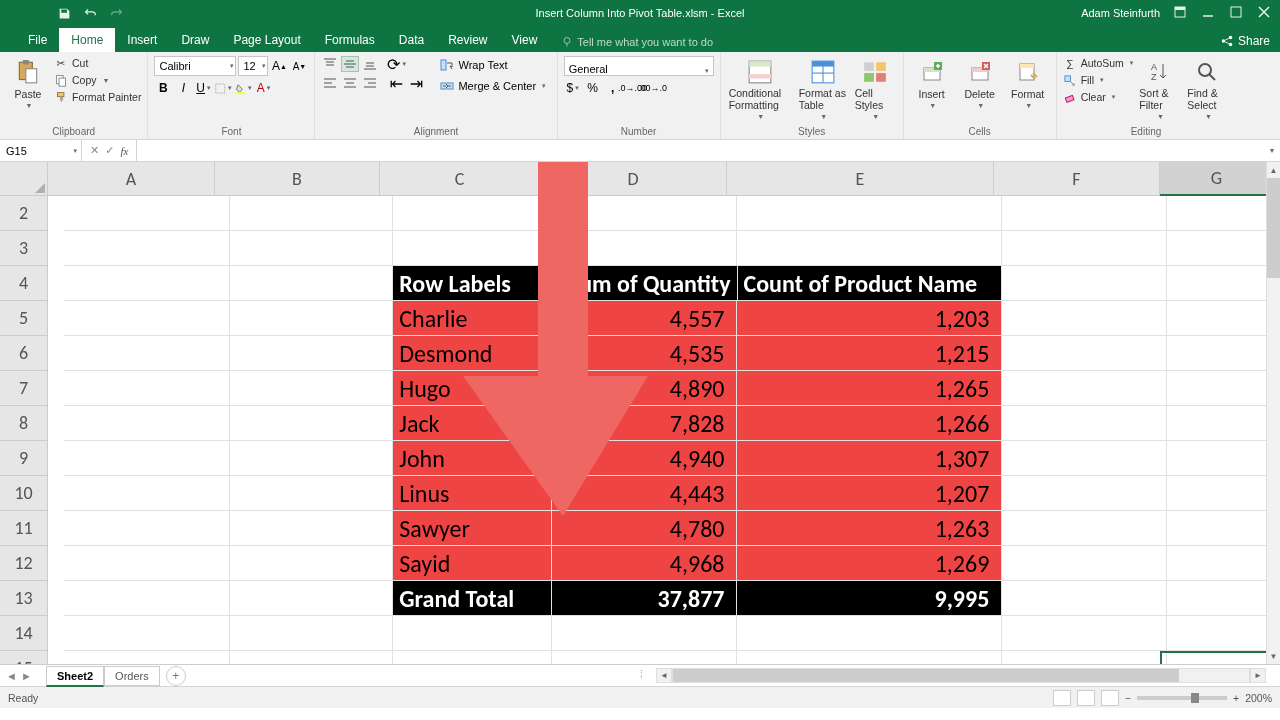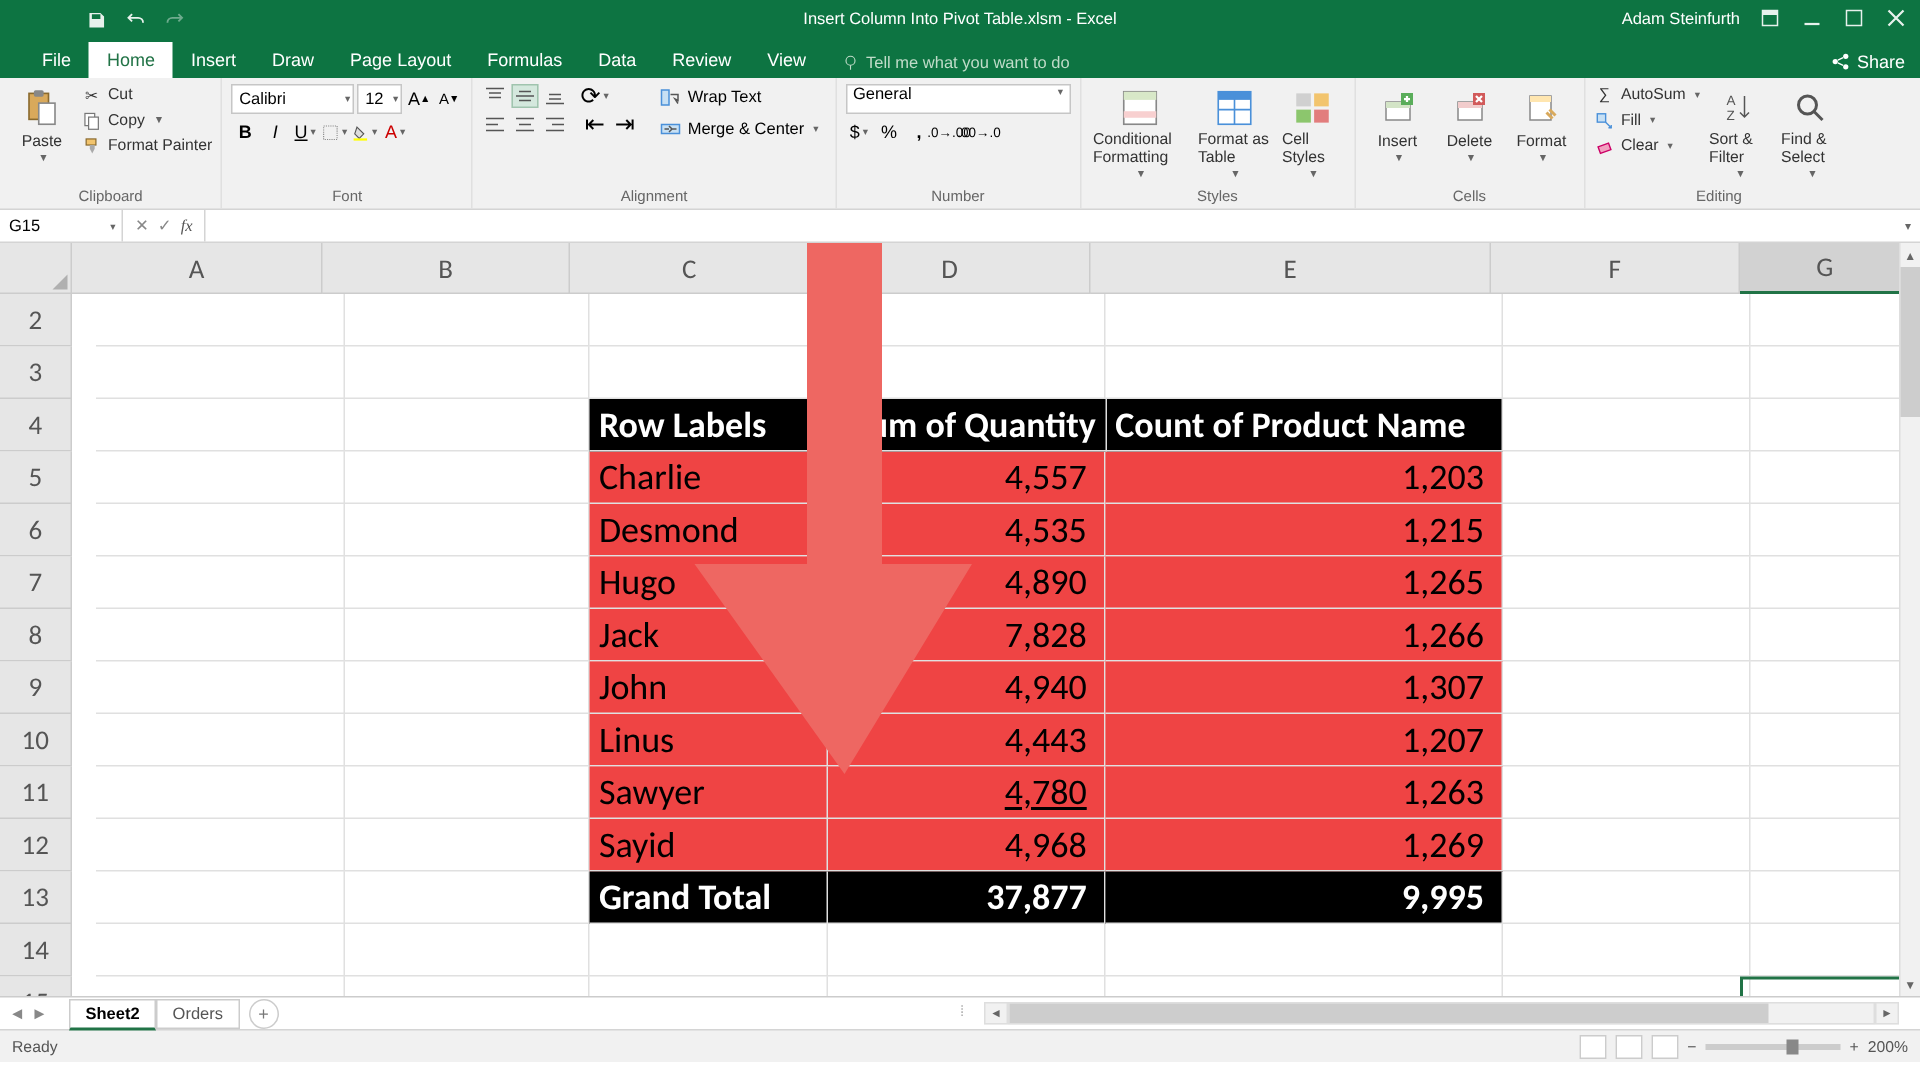--- a/index.html
+++ b/index.html
@@ -31,21 +31,21 @@
 .small-btn-list { display: flex; flex-direction: column; gap: 3px; font-size: 10.5px; color: #333; }
 .small-btn { display: flex; align-items: center; gap: 4px; cursor: pointer; }
 .small-icon { width: 14px; height: 14px; display: flex; align-items: center; justify-content: center; }
 .font-row { display: flex; gap: 2px; align-items: center; }
 .font-name { width: 82px; height: 20px; border: 1px solid #c6c6c6; font-size: 11px; padding-left: 4px; background: #fff; display: flex; align-items: center; justify-content: space-between; padding-right:2px;}
 .font-size { width: 30px; height: 20px; border: 1px solid #c6c6c6; font-size: 11px; padding-left: 4px; background: #fff; display: flex; align-items: center; justify-content: space-between; padding-right:2px;}
 .bsq { width: 18px; height: 18px; border: 1px solid transparent; display: flex; align-items: center; justify-content: center; font-size: 12px; cursor: pointer; }
 .align-box { width: 18px; height: 16px; display: flex; align-items: center; justify-content: center; cursor: pointer; }
 .btn-wrap { border:1px solid transparent; padding:1px 4px; display:flex; align-items:center; gap:4px; font-size:11px; cursor:pointer;}
 .btn-wrap.active { background: #d4e8dd; border-color: #a0c4ae;}
-.num-fmt { width:150px; height:20px; border:1px solid #c6c6c6; background:#fff; font-size:11px; display:flex; align-items:flex-start; padding-left:4px; justify-content:space-between; padding-right:4px;}
+.num-fmt { width:150px; height:20px; border:1px solid #c6c6c6; background:#fff; font-size:11px; display:flex; align-items:flex-end; padding-left:4px; justify-content:space-between; padding-right:4px;}
 .col { display:flex; flex-direction:column; gap:3px;}
 .dd{ font-size:7px; color:#666; margin-left:2px;}
 
 
 .fbar { height: 22px; border-bottom: 1px solid #d4d4d4; display: flex; align-items: center; background: #fff; }
 .name-box { width: 82px; height: 100%; border-right: 1px solid #d4d4d4; font-size: 11px; padding-left: 6px; display: flex; align-items: center; justify-content:space-between; padding-right:4px;}
 .fbar-icons { display: flex; gap: 6px; padding: 0 8px; color: #888; font-size: 11px; border-right: 1px solid #d4d4d4; height:100%; align-items:center;}
 .fx { font-style: italic; font-family: serif; color:#555; }
 .formula-input { flex: 1; height: 100%; font-size: 11px; padding-left: 6px; }
 
@@ -612,21 +612,21 @@
         <div class="gc pv-body" style="width: 160px;">Linus</div>
         <div class="gc pv-body r" style="width: 187px;">4,443</div>
         <div class="gc pv-body r" style="width: 267px;">1,207</div>
         <div class="gc" style="width: 166px;"></div>
         <div class="gc" style="width: 114px;"></div>
       </div>
       <div class="gr-row">
         <div class="gc" style="width: 167px;"></div>
         <div class="gc" style="width: 165px;"></div>
         <div class="gc pv-body" style="width: 160px;">Sawyer</div>
-        <div class="gc pv-body r" style="width: 187px; text-decoration: underline;">4,780</div>
+        <div class="gc pv-body r" style="width: 187px;">4,780</div>
         <div class="gc pv-body r" style="width: 267px;">1,263</div>
         <div class="gc" style="width: 166px;"></div>
         <div class="gc" style="width: 114px;"></div>
       </div>
       <div class="gr-row">
         <div class="gc" style="width: 167px;"></div>
         <div class="gc" style="width: 165px;"></div>
         <div class="gc pv-body" style="width: 160px;">Sayid</div>
         <div class="gc pv-body r" style="width: 187px;">4,968</div>
         <div class="gc pv-body r" style="width: 267px;">1,269</div>

